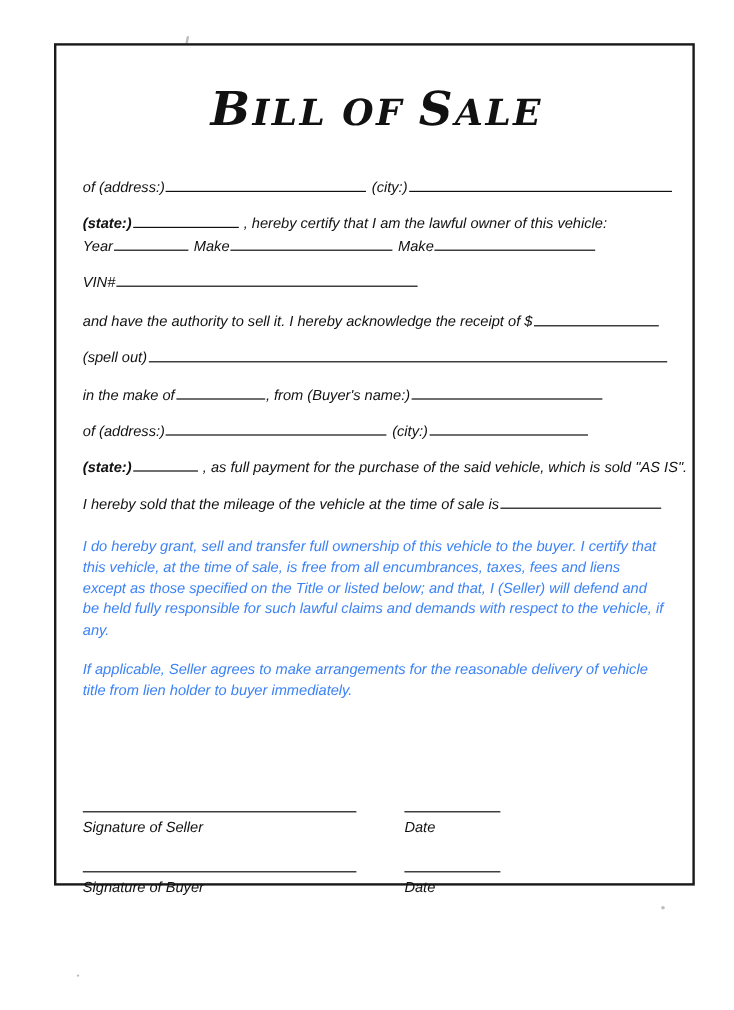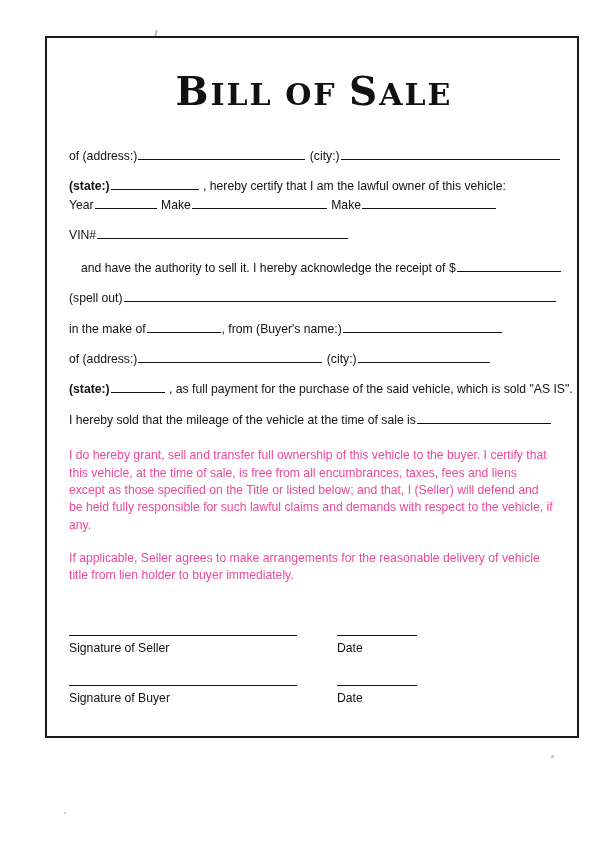--- a/index.html
+++ b/index.html
@@ -13,20 +13,21 @@
     font-family: "Liberation Sans", sans-serif;
     position: relative;
     overflow: hidden;
   }
   .page {
     position: absolute;
     left: 0; top: 0;
     width: 552px;
     height: 842px;
     background: #ffffff;
+    font-style: italic;
   }
   
   .speck {
     position: absolute;
     background: #bdbdbd;
     border-radius: 50%;
   }
   .speck.s1 { left: 155px; top: 30px; width: 2px; height: 7px; border-radius: 1px; transform: rotate(12deg); }
   .speck.s2 { left: 551px; top: 755px; width: 3px; height: 3px; }
   .speck.s3 { left: 64px; top: 812px; width: 2px; height: 2px; }
@@ -73,21 +74,21 @@
     display: inline-block;
     border-bottom: 1px solid #111111;
     height: 12px;
     vertical-align: baseline;
     margin: 0 1px;
   }
   .bold { font-weight: bold; }
 
   .para {
     font-size: 12.2px;
-    color: #ec4899;
+    color: #3b82f6;
     line-height: 1.42;
     margin: 0;
     text-align: left;
   }
 
   .sig-block {
     position: relative;
   }
   .sig-line {
     border-bottom: 1px solid #111111;
@@ -138,21 +139,21 @@
       <div class="line-row" style="margin-bottom:14px;">
         <span>Year</span><span class="fill" style="width:62px;"></span>
         <span>Make</span><span class="fill" style="width:135px;"></span>
         <span>Make</span><span class="fill" style="width:134px;"></span>
       </div>
 
       <div class="line-row" style="margin-bottom:16px;">
         <span>VIN#</span><span class="fill" style="width:251px;"></span>
       </div>
 
-      <div class="line-row" style="margin-bottom:14px;margin-left:12px;">
+      <div class="line-row" style="margin-bottom:14px;">
         <span>and have the authority to sell it. I hereby acknowledge the receipt of $</span><span class="fill" style="width:104px;"></span>
       </div>
 
       <div class="line-row" style="margin-bottom:14px;">
         <span>(spell out)</span><span class="fill" style="width:432px;"></span>
       </div>
 
       <div class="line-row" style="margin-bottom:14px;">
         <span>in the make of</span><span class="fill" style="width:74px;"></span><span>, from (Buyer's name:)</span><span class="fill" style="width:159px;"></span>
       </div>
@@ -171,21 +172,21 @@
         <span>I hereby sold that the mileage of the vehicle at the time of sale is</span><span class="fill" style="width:134px;"></span>
       </div>
 
       <div class="para" style="width:484px; margin-bottom:16px;">I do hereby grant, sell and transfer full ownership of this vehicle to the buyer. I certify that this vehicle, at the time of sale, is free from all encumbrances, taxes, fees and liens except as those specified on the Title or listed below; and that, I (Seller) will defend and be held fully responsible for such lawful claims and demands with respect to the vehicle, if any.</div>
 
 
       <div class="para" style="width:484px; margin-bottom:0;">If applicable, Seller agrees to make arrangements for the reasonable delivery of vehicle title from lien holder to buyer immediately.</div>
 
       <div style="height:50px"></div>
 
-      <div class="sig-block" style="margin-bottom:30px;">
+      <div class="sig-block" style="margin-bottom:30px;margin-top:41px;">
         <div class="sig-row">
           <div class="sig-left">
               <div class="sig-line"></div>
             </div>
           <div class="sig-gap"></div>
           <div class="sig-right">
               <div class="sig-line"></div>
             </div>
         </div>
         <div class="sig-row">

